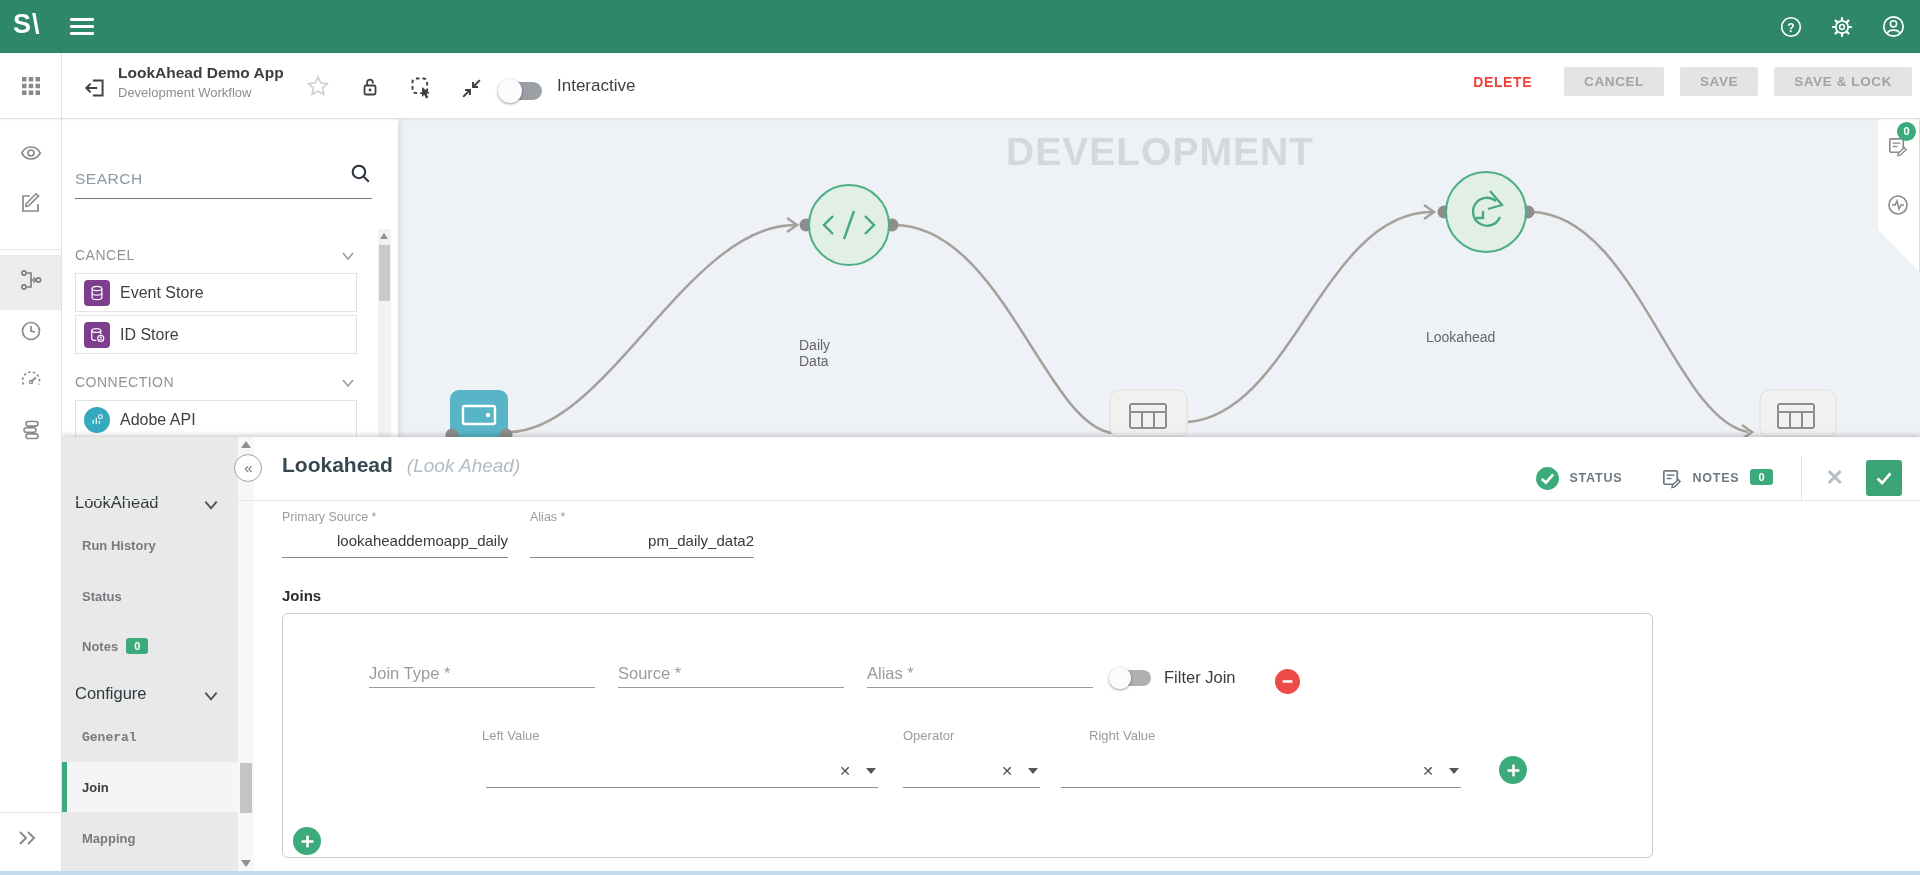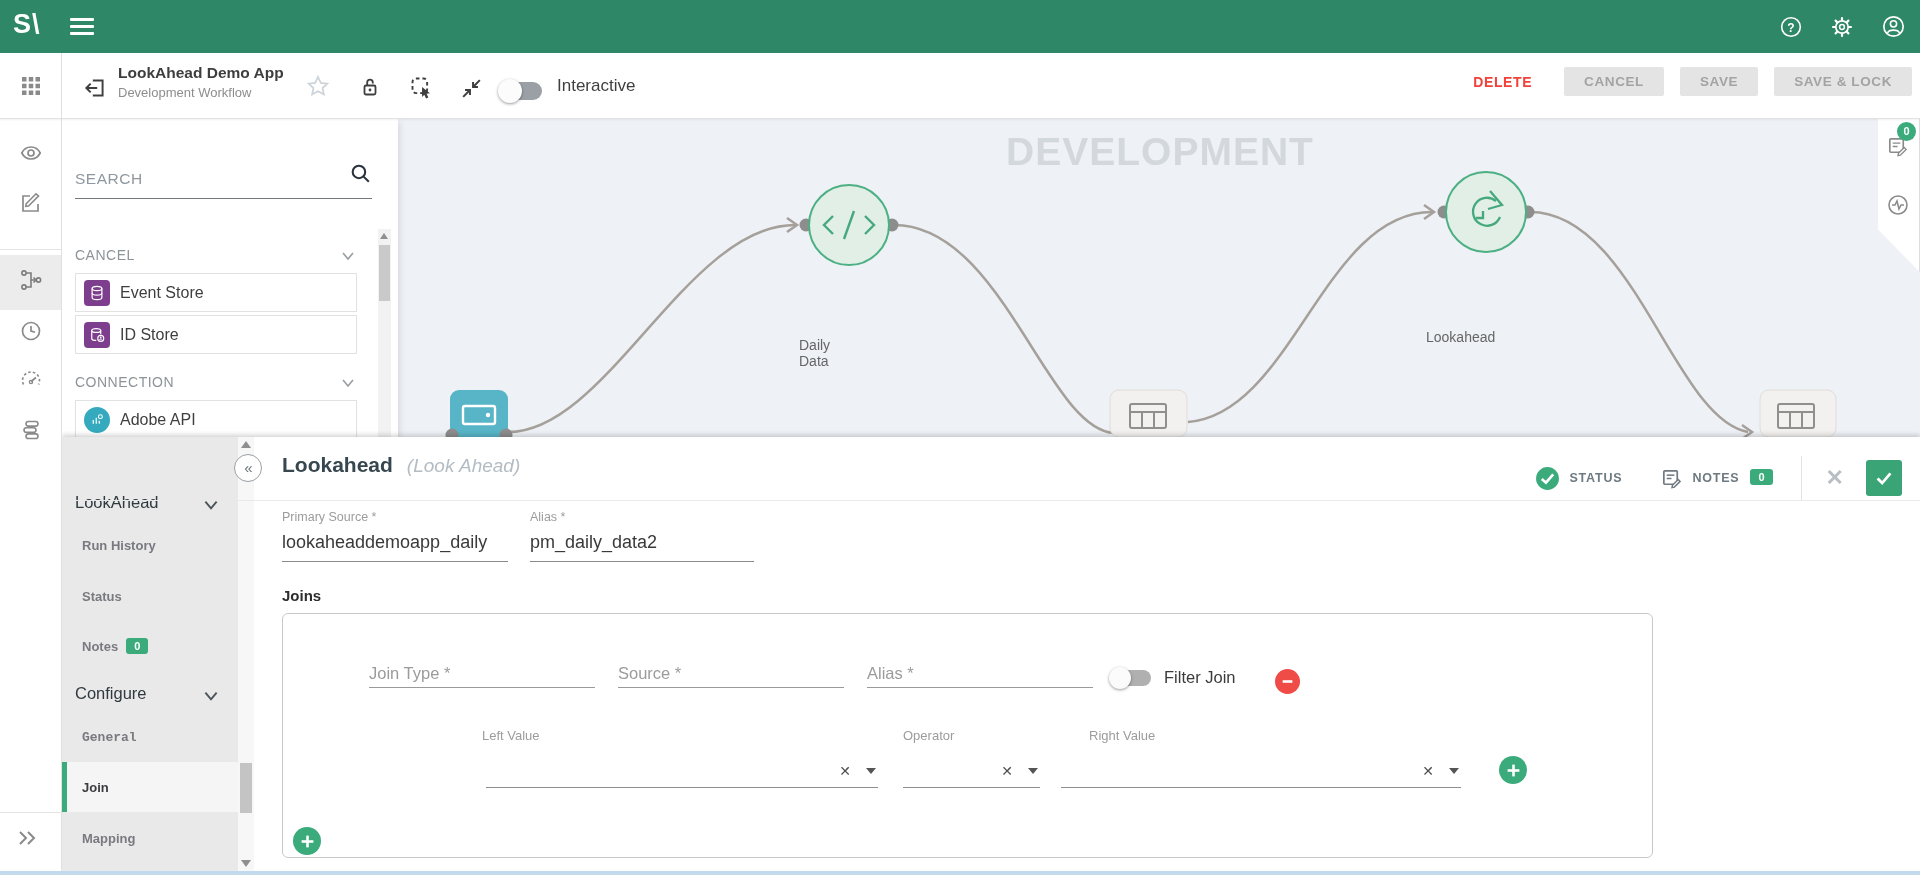--- a/index.html
+++ b/index.html
@@ -76,21 +76,21 @@
   .panel-header-right { position:absolute; right:18px; top:19px; display:flex; align-items:center; }
   .ph-group { display:flex; align-items:center; gap:9px; cursor:pointer; }
   .ph-label { font-size:12.5px; font-weight:bold; color:#6d7a81; letter-spacing:.8px; }
   .ph-divider { width:1px; height:44px; background:#e2e2e2; margin:0 24px 0 28px; }
   .close-x { font-size:22px; color:#b7bec4; cursor:pointer; margin-right:22px; font-weight:bold; }
   .check-btn { width:36px; height:36px; background:#3aa477; border-radius:3px; border:none; cursor:pointer; display:flex; align-items:center; justify-content:center; }
   .panel-hr { position:absolute; left:0; top:63px; width:1858px; border-top:1px solid #e9e9e9; }
 
   .ffield { position:absolute; top:73px; }
   .ffield .flabel { font-size:12.5px; color:#9c9c9c; }
-  .ffield input { display:block; border:none; border-bottom:1px solid #8a8a8a; outline:none; font-size:18px; color:#3a3a3a; padding:8px 0 8px 0; font-family:inherit; background:transparent; }
+  .ffield input { display:block; border:none; border-bottom:1px solid #8a8a8a; outline:none; font-size:15px; color:#3a3a3a; padding:8px 0 8px 0; font-family:inherit; background:transparent;text-align:right; }
 
   .joins-title { position:absolute; left:220px; top:150px; font-size:15px; font-weight:bold; color:#2d2d2d; }
   .joins-box { position:absolute; left:220px; top:176px; width:1371px; height:245px; border:1px solid #c9c9c9; border-radius:6px; }
   .jfield { position:absolute; top:28px; height:46px; border-bottom:1px solid #9a9a9a; }
   .jfield input { width:100%; height:100%; border:none; outline:none; background:transparent; font-size:16.5px; color:#3a3a3a; padding-top:18px; font-family:inherit; }
   .jfield input::placeholder { color:#9b9b9b; }
   .sel-label { position:absolute; top:114px; font-size:13px; color:#9c9c9c; }
   .sel-field { position:absolute; top:136px; height:38px; border-bottom:1px solid #8f8f8f; }
   .sel-controls { position:absolute; right:2px; bottom:9px; display:flex; align-items:center; gap:15px; }
   .sel-x { font-size:14px; color:#4f4f4f; cursor:pointer; line-height:1; }

